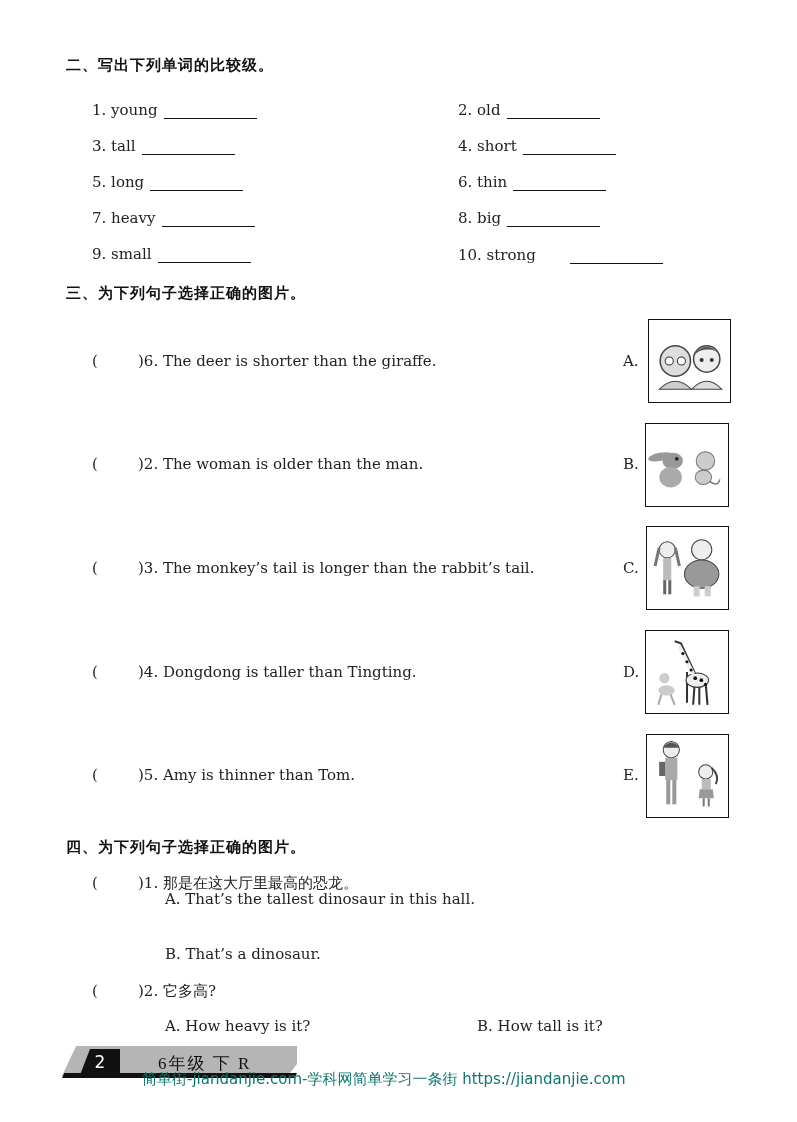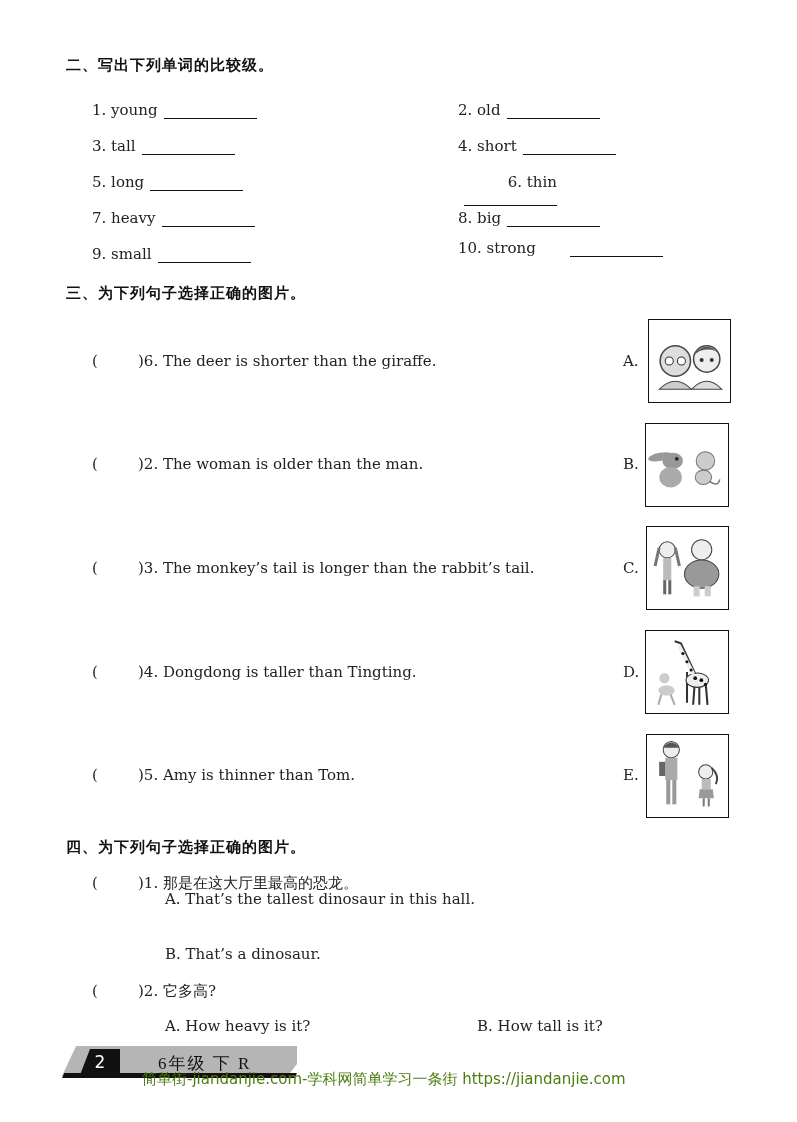--- a/index.html
+++ b/index.html
@@ -19,21 +19,21 @@
                  clip-path: polygon(6% 0, 100% 0, 100% 60%, 96% 100%, 0 100%); }
   .footer-num { left: 80px; top: 1049px; width: 40px; height: 26px; background: #111; color: #fff;
                 font-family: "DejaVu Sans", "Liberation Sans", sans-serif; font-size: 17px;
                 display: flex; align-items: center; justify-content: center;
                 clip-path: polygon(25% 0, 100% 0, 100% 100%, 0 100%); }
   .footer-grade { left: 158px; top: 1052px; font-family: Liberation Serif, serif;
                   font-size: 17px; color: #111; letter-spacing: 2px; }
   .footer-line { left: 62px; top: 1073px; width: 235px; height: 5px; background: #111;
                  clip-path: polygon(1% 0, 100% 0, 99% 100%, 0 100%); }
   .watermark { left: 142px; top: 1070px; font-family: "DejaVu Sans", "Liberation Sans", sans-serif;
-               font-size: 15px; color: #4d7c0f; white-space: nowrap; }
+               font-size: 15px; color: #0f766e; white-space: nowrap; }
 </style>
 </head>
 <body>
 
 <div class="abs heading" style="left:66px; top:56px;">二、写出下列单词的比较级。</div>
 
 <div class="abs item" style="left:92px; top:101px;">
   <span>1. young</span>
   <span class="blank"></span>
 </div>
@@ -46,37 +46,37 @@
   <span class="blank"></span>
 </div>
 <div class="abs item" style="left:458px; top:137px;">
   <span>4. short</span>
   <span class="blank"></span>
 </div>
 <div class="abs item" style="left:92px; top:173px;">
   <span>5. long</span>
   <span class="blank"></span>
 </div>
-<div class="abs item" style="left:458px; top:173px;flex-direction:column;">
+<div class="abs item" style="left:458px; top:173px;">
   <span>6. thin</span>
   <span class="blank"></span>
 </div>
 <div class="abs item" style="left:92px; top:209px;">
   <span>7. heavy</span>
   <span class="blank"></span>
 </div>
 <div class="abs item" style="left:458px; top:209px;">
   <span>8. big</span>
   <span class="blank"></span>
 </div>
 <div class="abs item" style="left:92px; top:245px;">
   <span>9. small</span>
   <span class="blank"></span>
 </div>
-<div class="abs item" style="left:458px; top:239px;gap:28px;">
+<div class="abs item" style="left:458px; top:246px;gap:28px;">
   <span>10. strong</span>
   <span class="blank"></span>
 </div>
 
 <div class="abs heading" style="left:66px; top:284px;">三、为下列句子选择正确的图片。</div>
 
 <div class="abs q" style="left:92px; top:352px;">
   <span class="paren">(</span><span>)6. The deer is shorter than the giraffe.</span>
 </div>
 <div class="abs q" style="left:92px; top:455px;">

